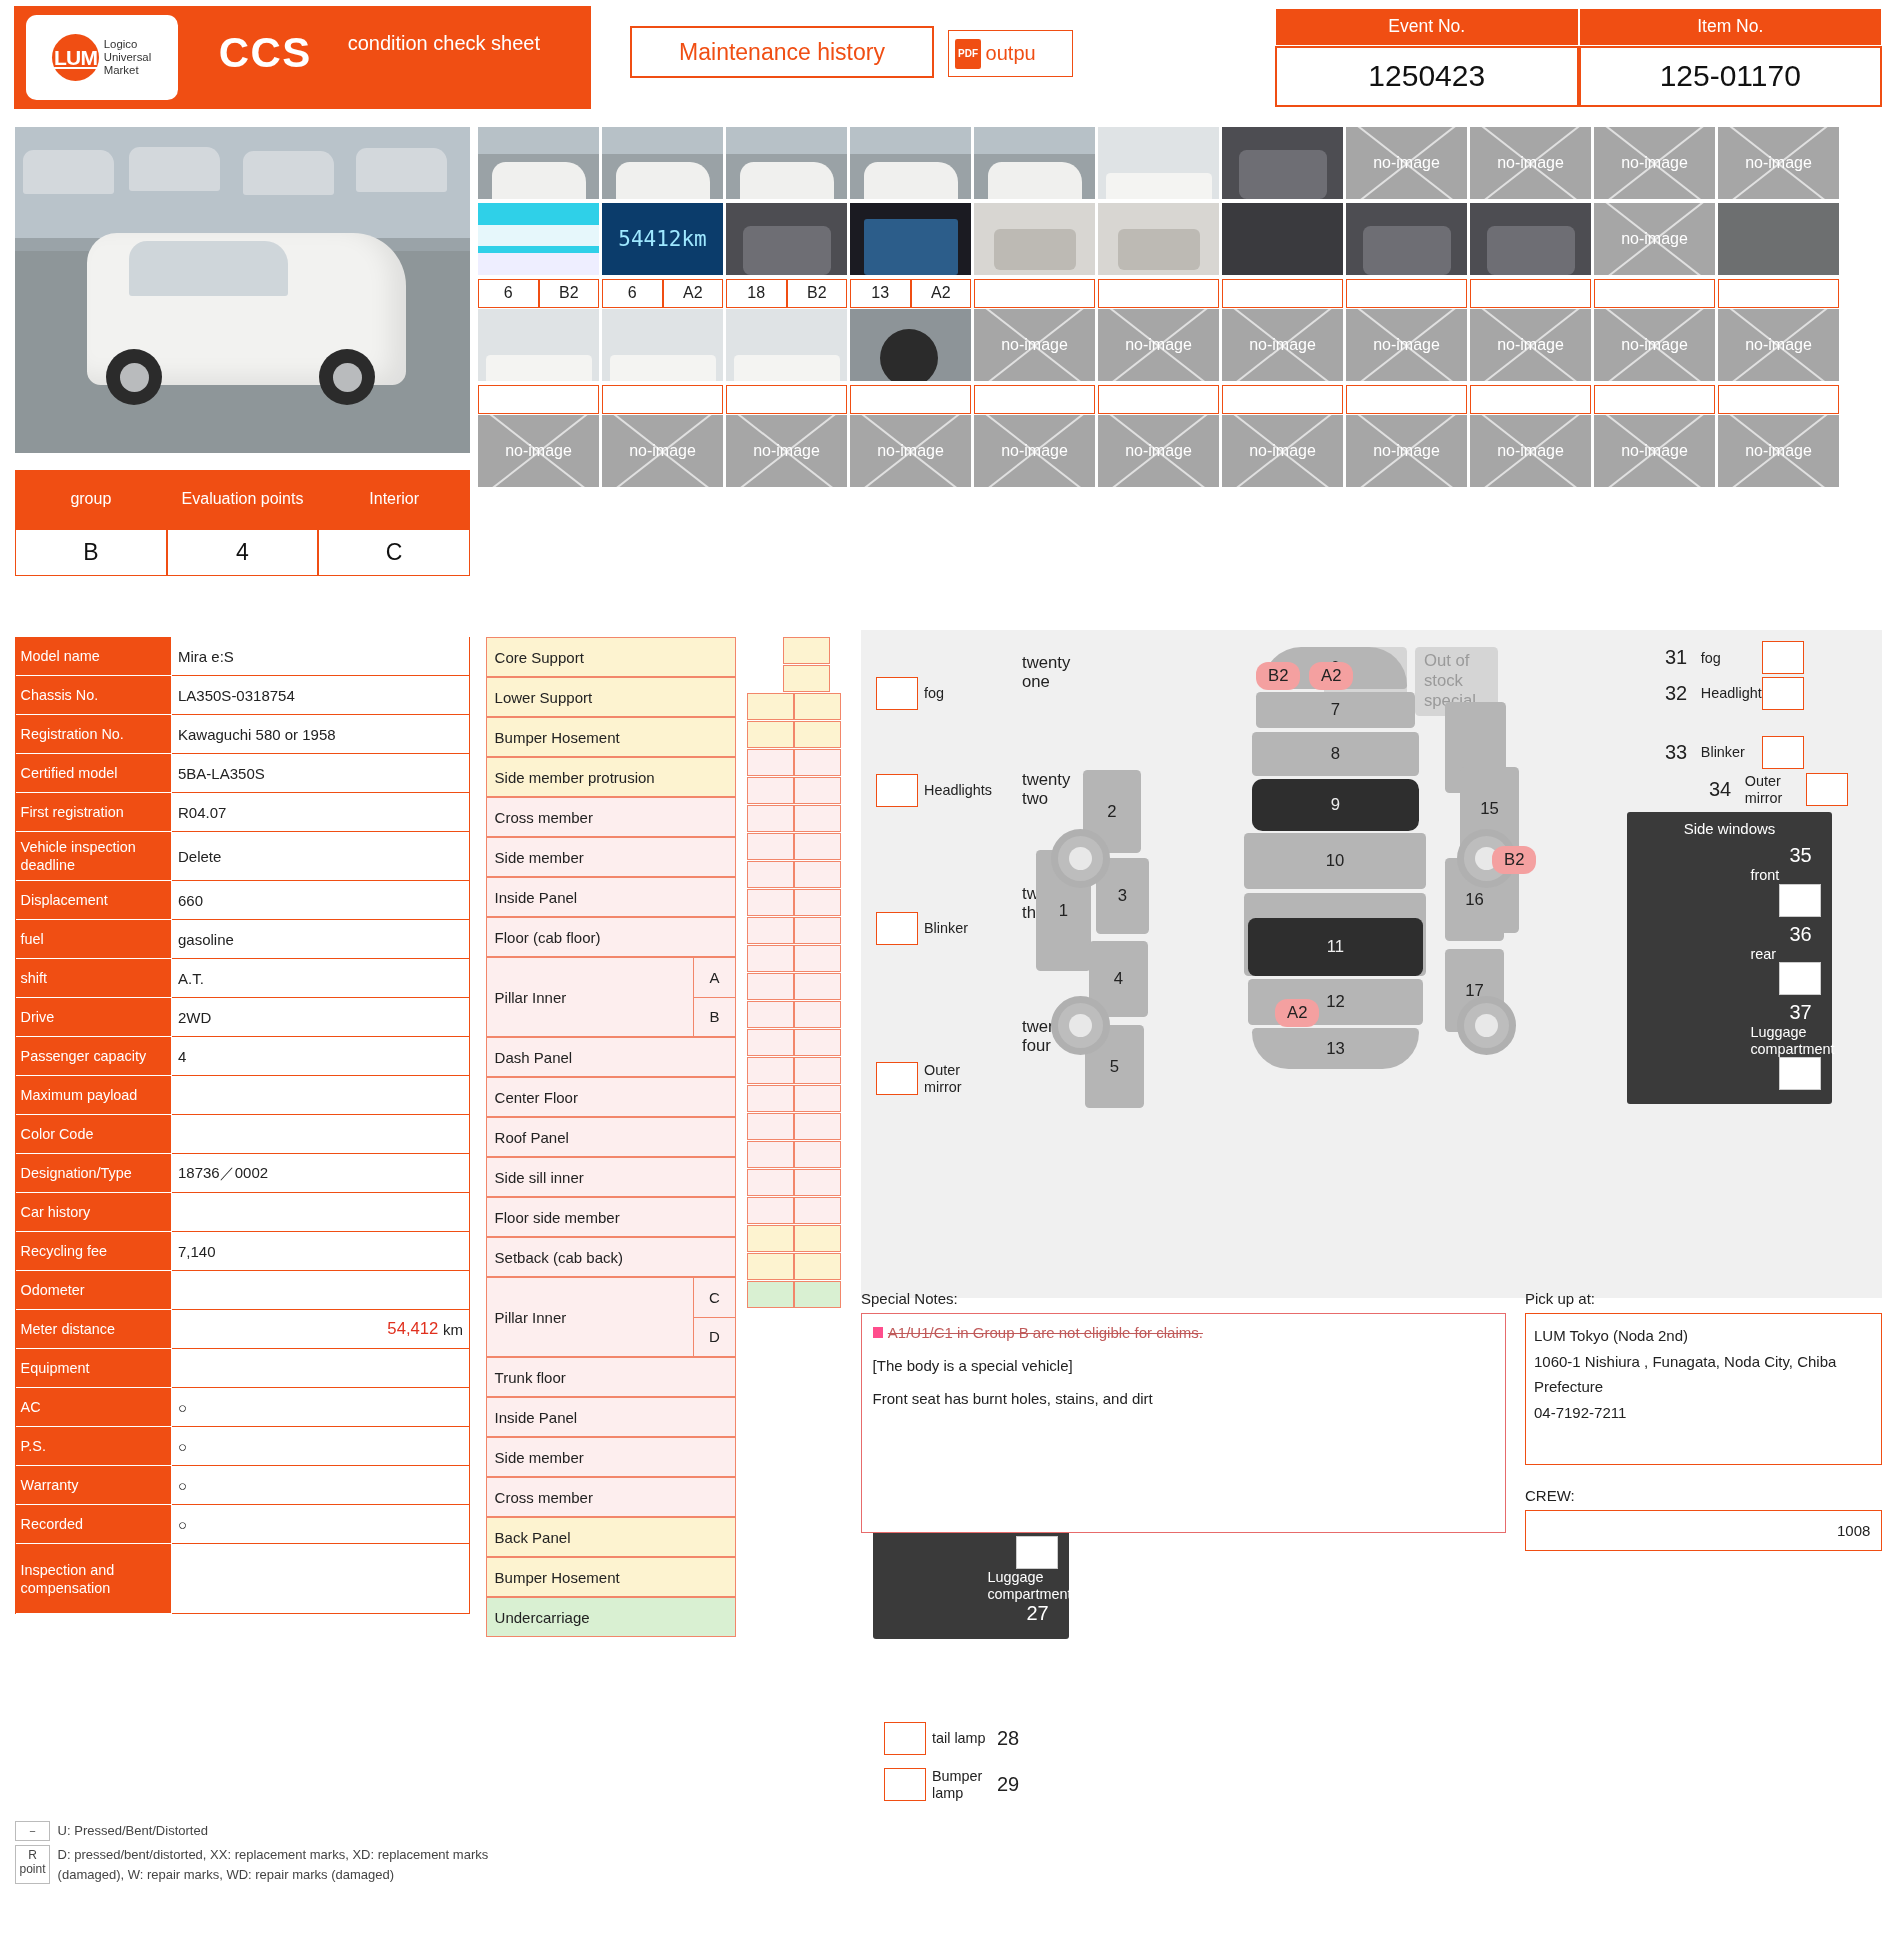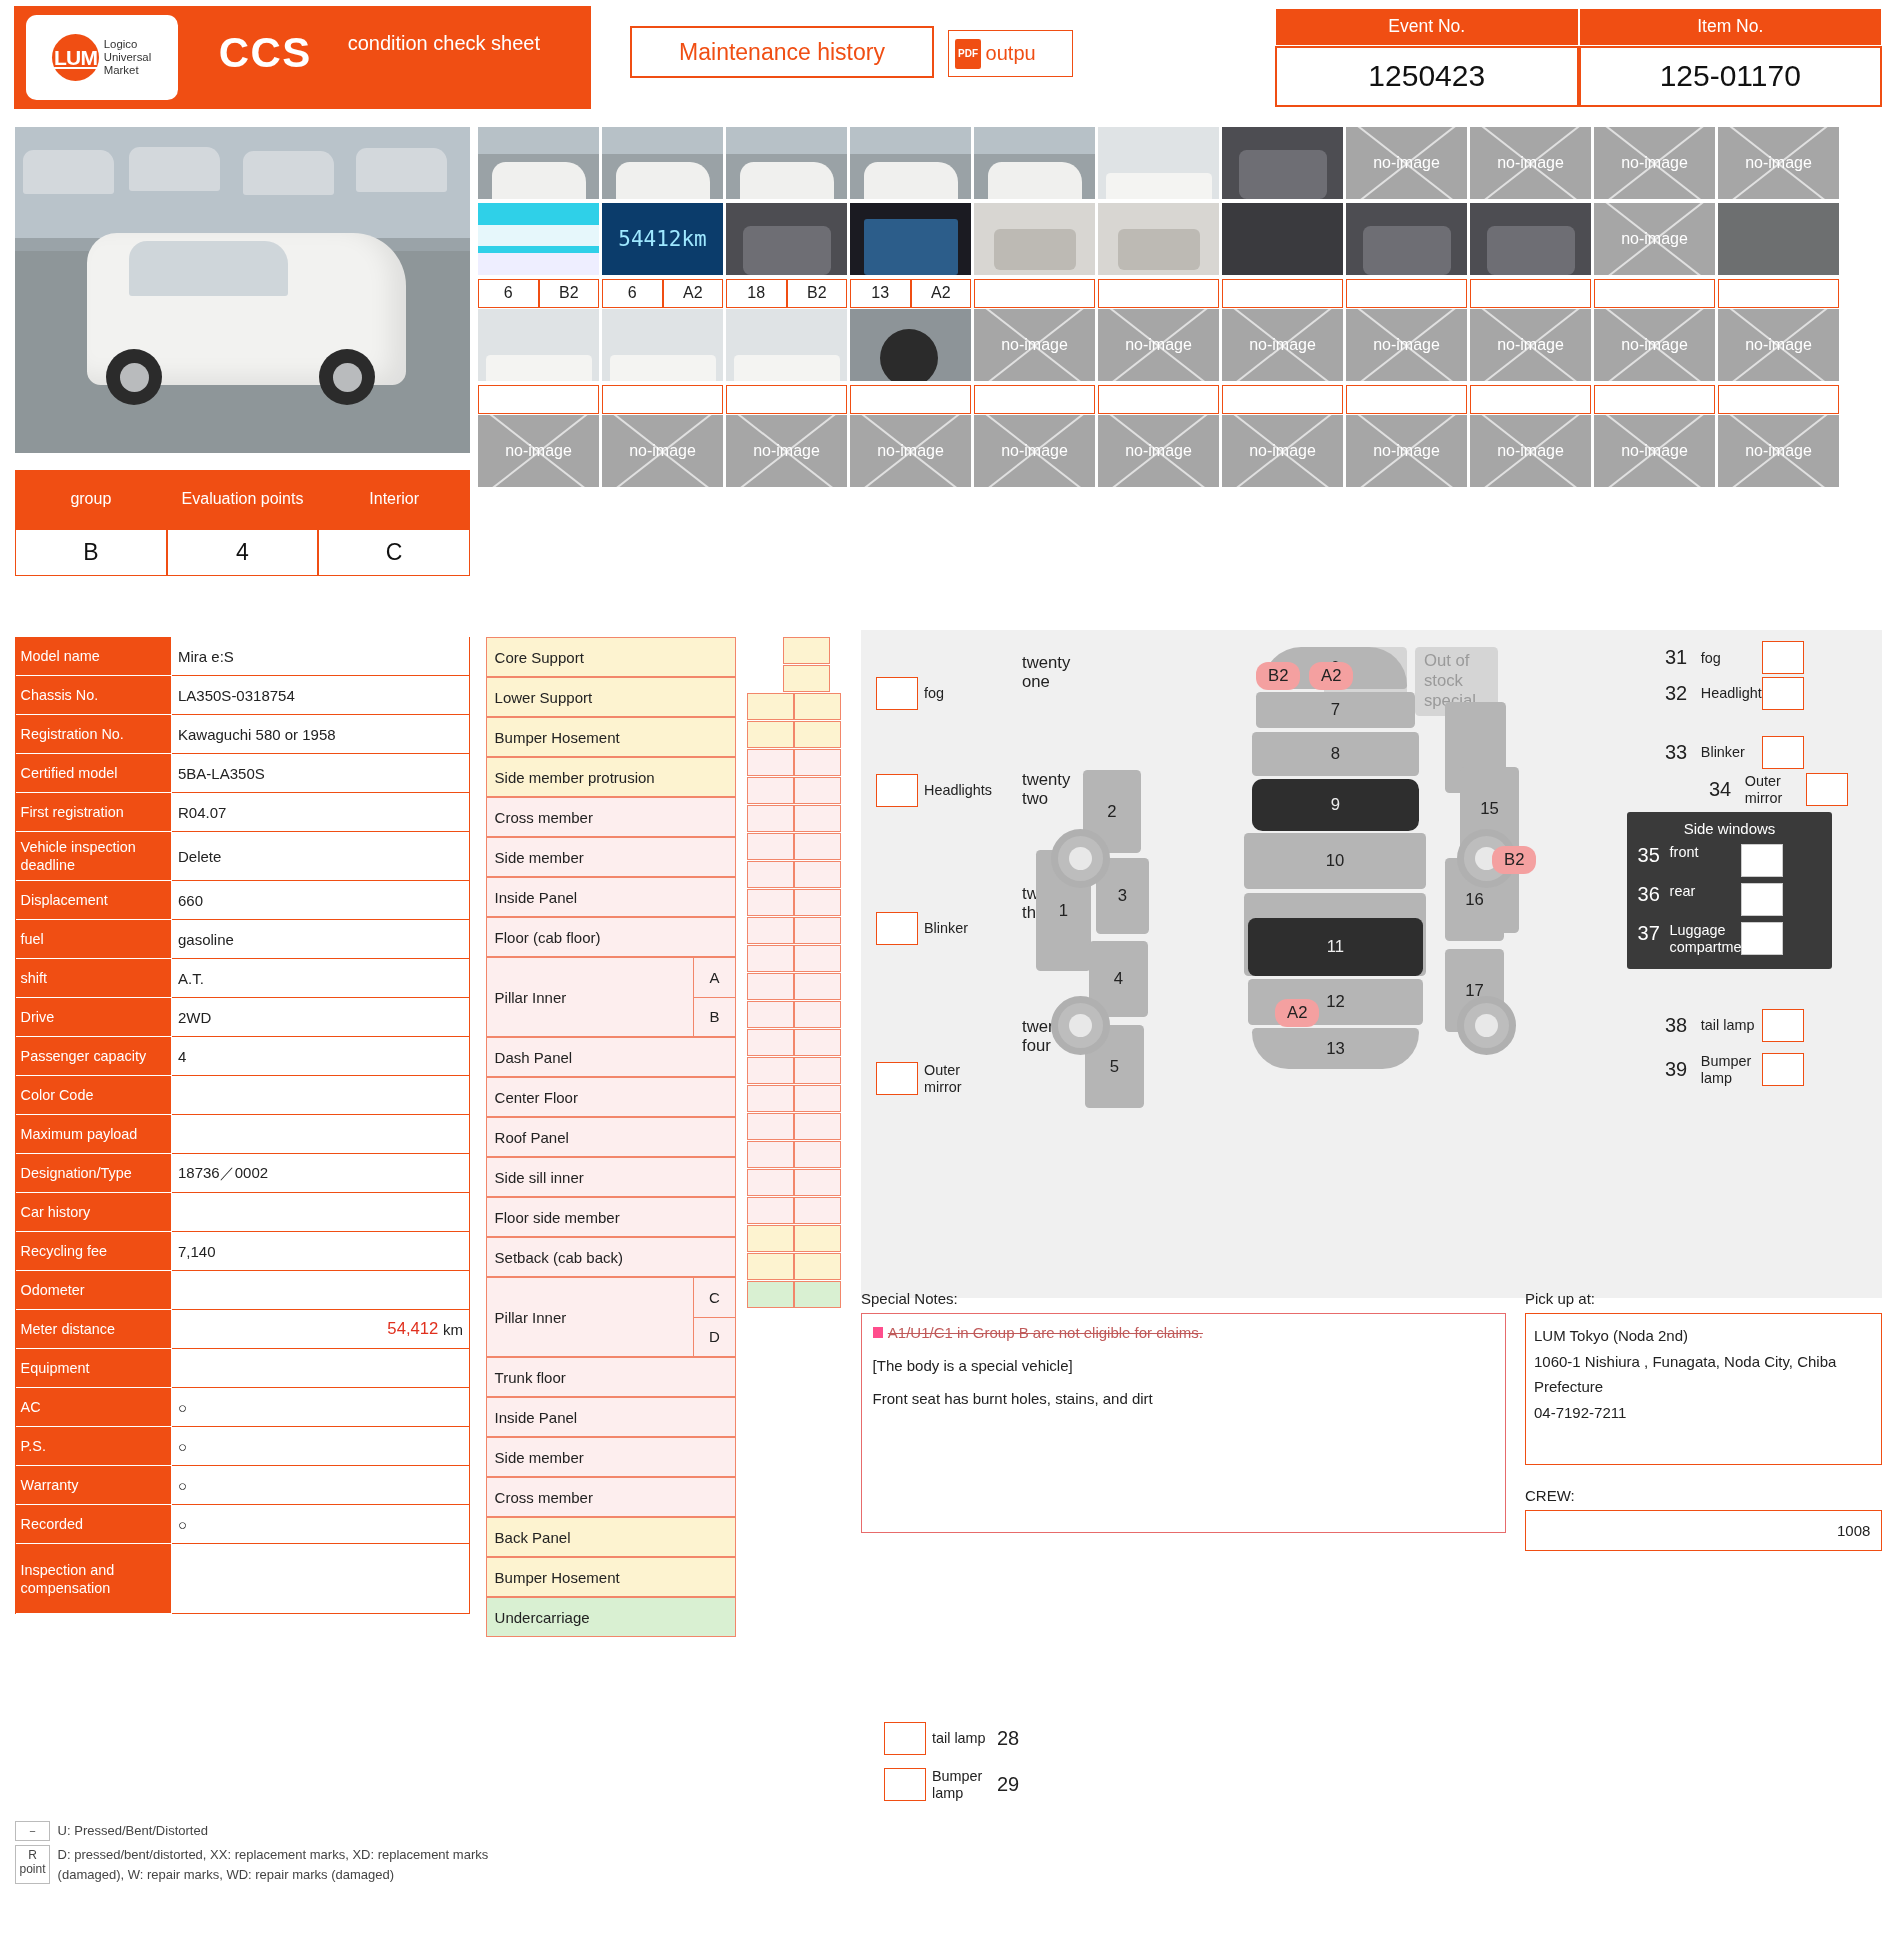--- a/index.html
+++ b/index.html
@@ -204,21 +204,21 @@
     padding: 4.6px 9px; font-size: 16.7px; }
 
   .lamp-item { position:absolute; display:flex; align-items:center; }
   .lamp-box { width: 42px; height: 33px; border:1.5px solid #f04e13; background:#fff; }
   .lamp-label { font-size: 14.4px; margin-left: 6px; line-height:1.15; width: 68px; }
   .lamp-num { font-size: 20px; margin-right: 7.6px; }
 
   .sw-panel { position:absolute; background:#3a3a3a; color:#fff; border-radius: 3px;
      padding: 7.6px 10.6px; }
   .sw-title { font-size: 15px; text-align:center; margin-bottom: 7.6px; }
-  .sw-row { display:flex; align-items:flex-start; margin-bottom: 6px; }
+  .sw-row { display:flex; align-items:flex-end; margin-bottom: 6px; flex-direction: column; }
   .sw-num { font-size: 20px; width: 32px; }
   .sw-lab { font-size: 14.4px; width: 71px; line-height: 1.15; }
   .sw-box { width: 42px; height: 33px; background:#fff; border:0.8px solid #ccc; }
 
   .vert-text { position:absolute; font-size: 16.7px; width: 20px; line-height: 1.15;
      color:#222; text-align:center; }
 
   
   .notes {
     position:absolute; left: 861px; top: 1313px; width: 645px; height: 220px;
@@ -569,25 +569,25 @@
       </div>
     <div class="spec-row">
         <div class="k">Drive</div>
         <div class="v">2WD</div>
       </div>
     <div class="spec-row">
         <div class="k">Passenger capacity</div>
         <div class="v">4</div>
       </div>
     <div class="spec-row">
+        <div class="k">Maximum payload</div>
+        <div class="v"></div>
+      </div>
+    <div class="spec-row">
         <div class="k">Color Code</div>
-        <div class="v"></div>
-      </div>
-    <div class="spec-row">
-        <div class="k">Maximum payload</div>
         <div class="v"></div>
       </div>
     <div class="spec-row">
         <div class="k">Designation/Type</div>
         <div class="v">18736／0002</div>
       </div>
     <div class="spec-row">
         <div class="k">Car history</div>
         <div class="v"></div>
       </div>

